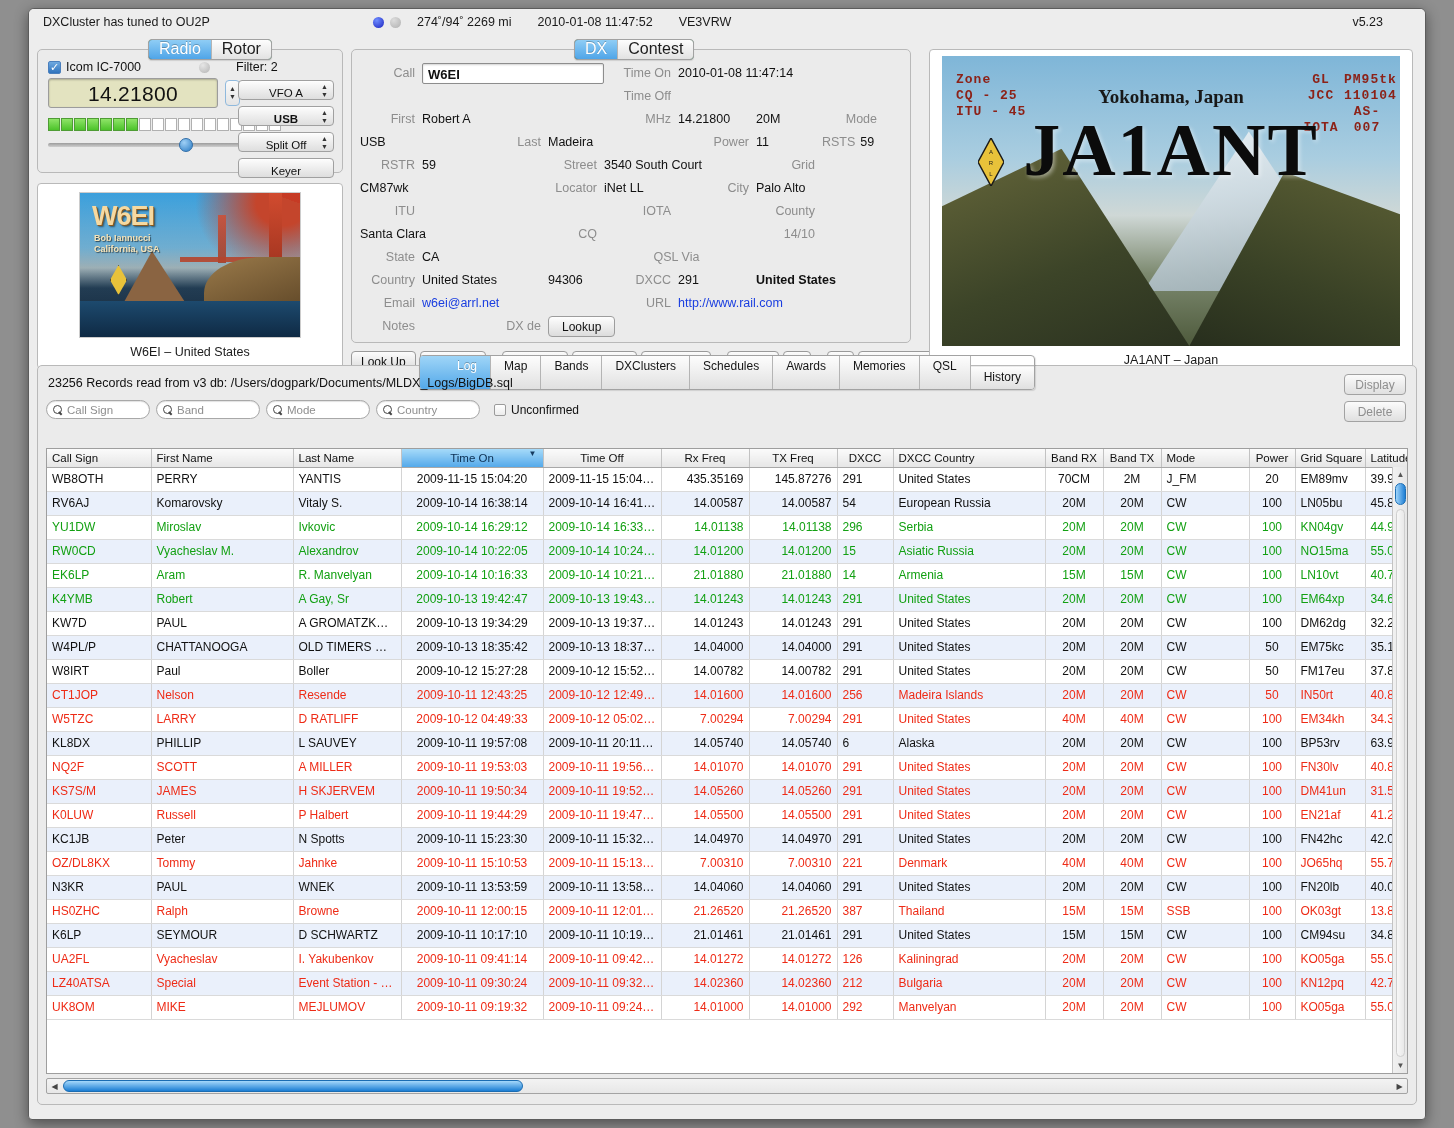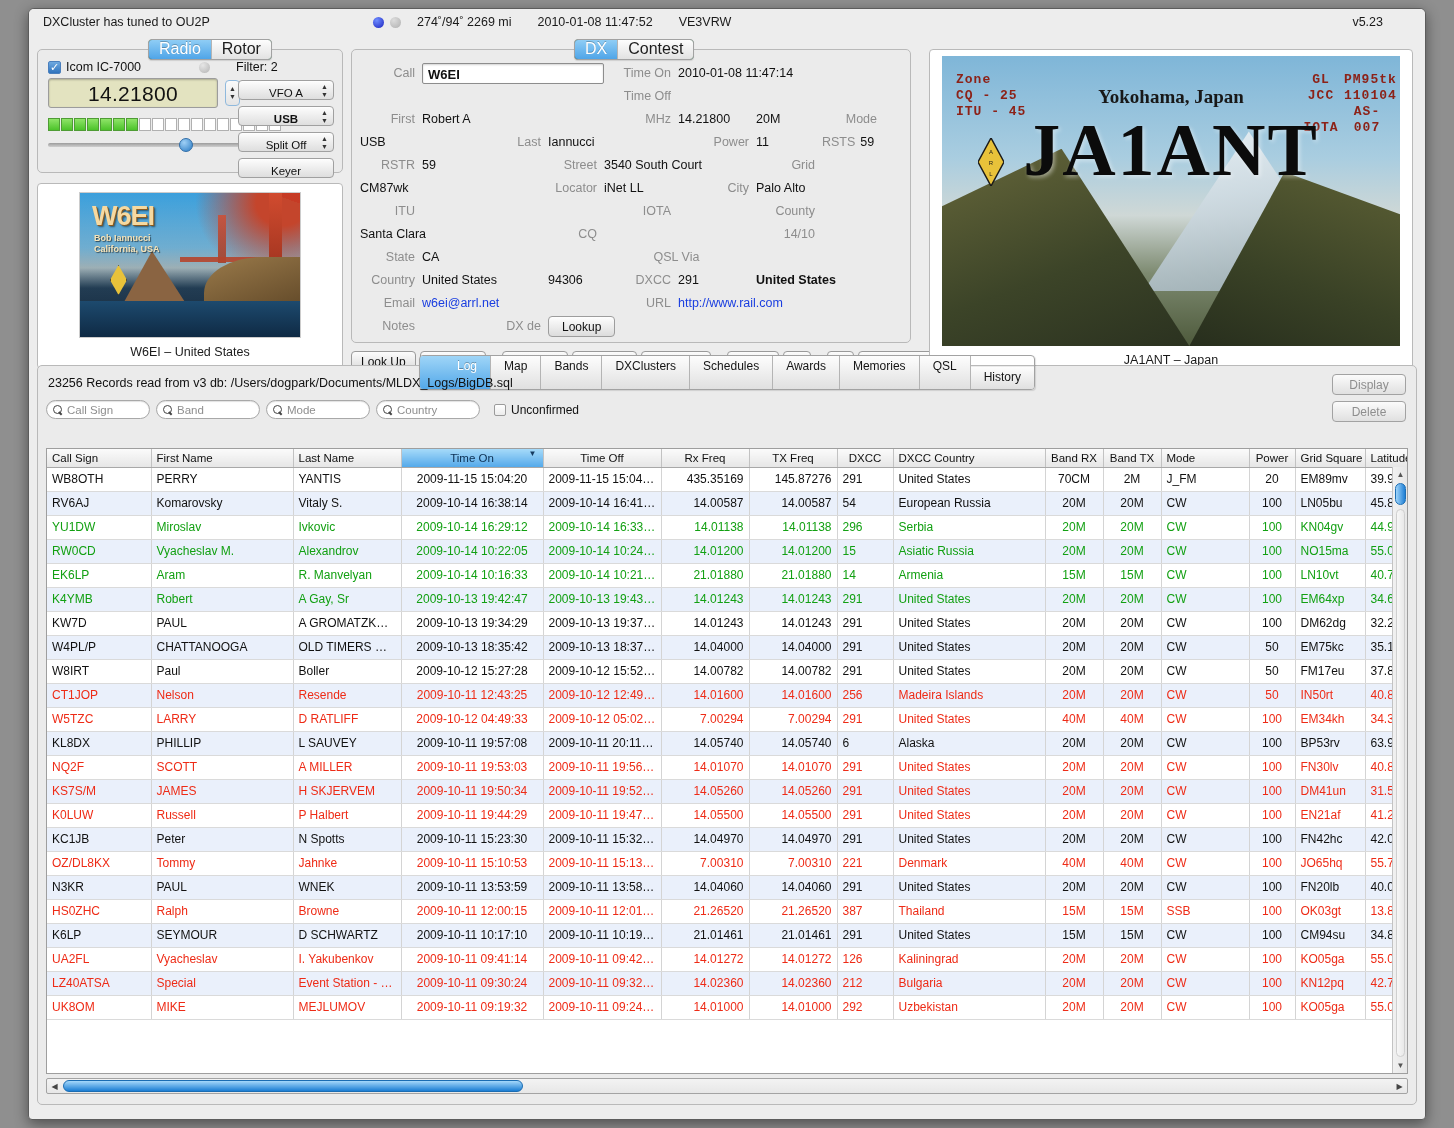--- a/index.html
+++ b/index.html
@@ -439,21 +439,21 @@
     width: 12px; height: 12px; border: 1px solid #9b9b9b;
     border-radius: 2px; background: linear-gradient(#fff, #ececec);
   }
 
   .rightstats {
     position: absolute; right: 10px; top: 8px;
     display: flex; gap: 8px; align-items: flex-start;
   }
   .dbtns { display: flex; flex-direction: column; gap: 6px; }
   .dbtn {
-    width: 74px; height: 21px;
+    width: 62px; height: 21px;
     border: 1px solid #a2a2a2; border-radius: 4px;
     background: linear-gradient(#fbfbfb, #e0e0e0);
     color: #8e8e8e; font-size: 12px;
     display: flex; align-items: center; justify-content: center;
   }
   .statcols { font-size: 12.5px; color: #111; line-height: 19px; }
   .statcols .r { display: flex; gap: 16px; }
   .statcols .c1 { width: 108px; }
 
   
@@ -694,21 +694,21 @@
 
           <div class="lbl">First</div>
           <div class="val span2">Robert A</div>
           <div class="lbl">MHz</div>
           <div class="val">14.21800</div>
           <div class="val">20M</div>
           <div class="lbl">Mode</div>
           <div class="val">USB</div>
 
           <div class="lbl">Last</div>
-          <div class="val span2">Iannucci</div>
+          <div class="val span2">Madeira</div>
           <div class="lbl">Power</div>
           <div class="val">11</div>
           <div class="val">
             <span class="lbl" style="padding-right:5px">RSTS</span><span>59</span>
           </div>
           <div class="lbl">RSTR</div>
           <div class="val">59</div>
 
           <div class="lbl">Street</div>
           <div class="val span2">3540 South Court</div>
@@ -1258,21 +1258,21 @@
               </tr>
               <tr class="c-red">
                 <td>UK8OM</td>
                 <td>MIKE</td>
                 <td>MEJLUMOV</td>
                 <td class="ctr">2009-10-11 09:19:32</td>
                 <td class="ctr">2009-10-11 09:24:53</td>
                 <td class="num">14.01000</td>
                 <td class="num">14.01000</td>
                 <td>292</td>
-                <td>Uzbekistan</td>
+                <td>Manvelyan</td>
                 <td class="ctr">20M</td>
                 <td class="ctr">20M</td>
                 <td>CW</td>
                 <td class="ctr">100</td>
                 <td>KO05ga</td>
                 <td>55.00</td>
               </tr>
             </tbody>
         </table>
 

